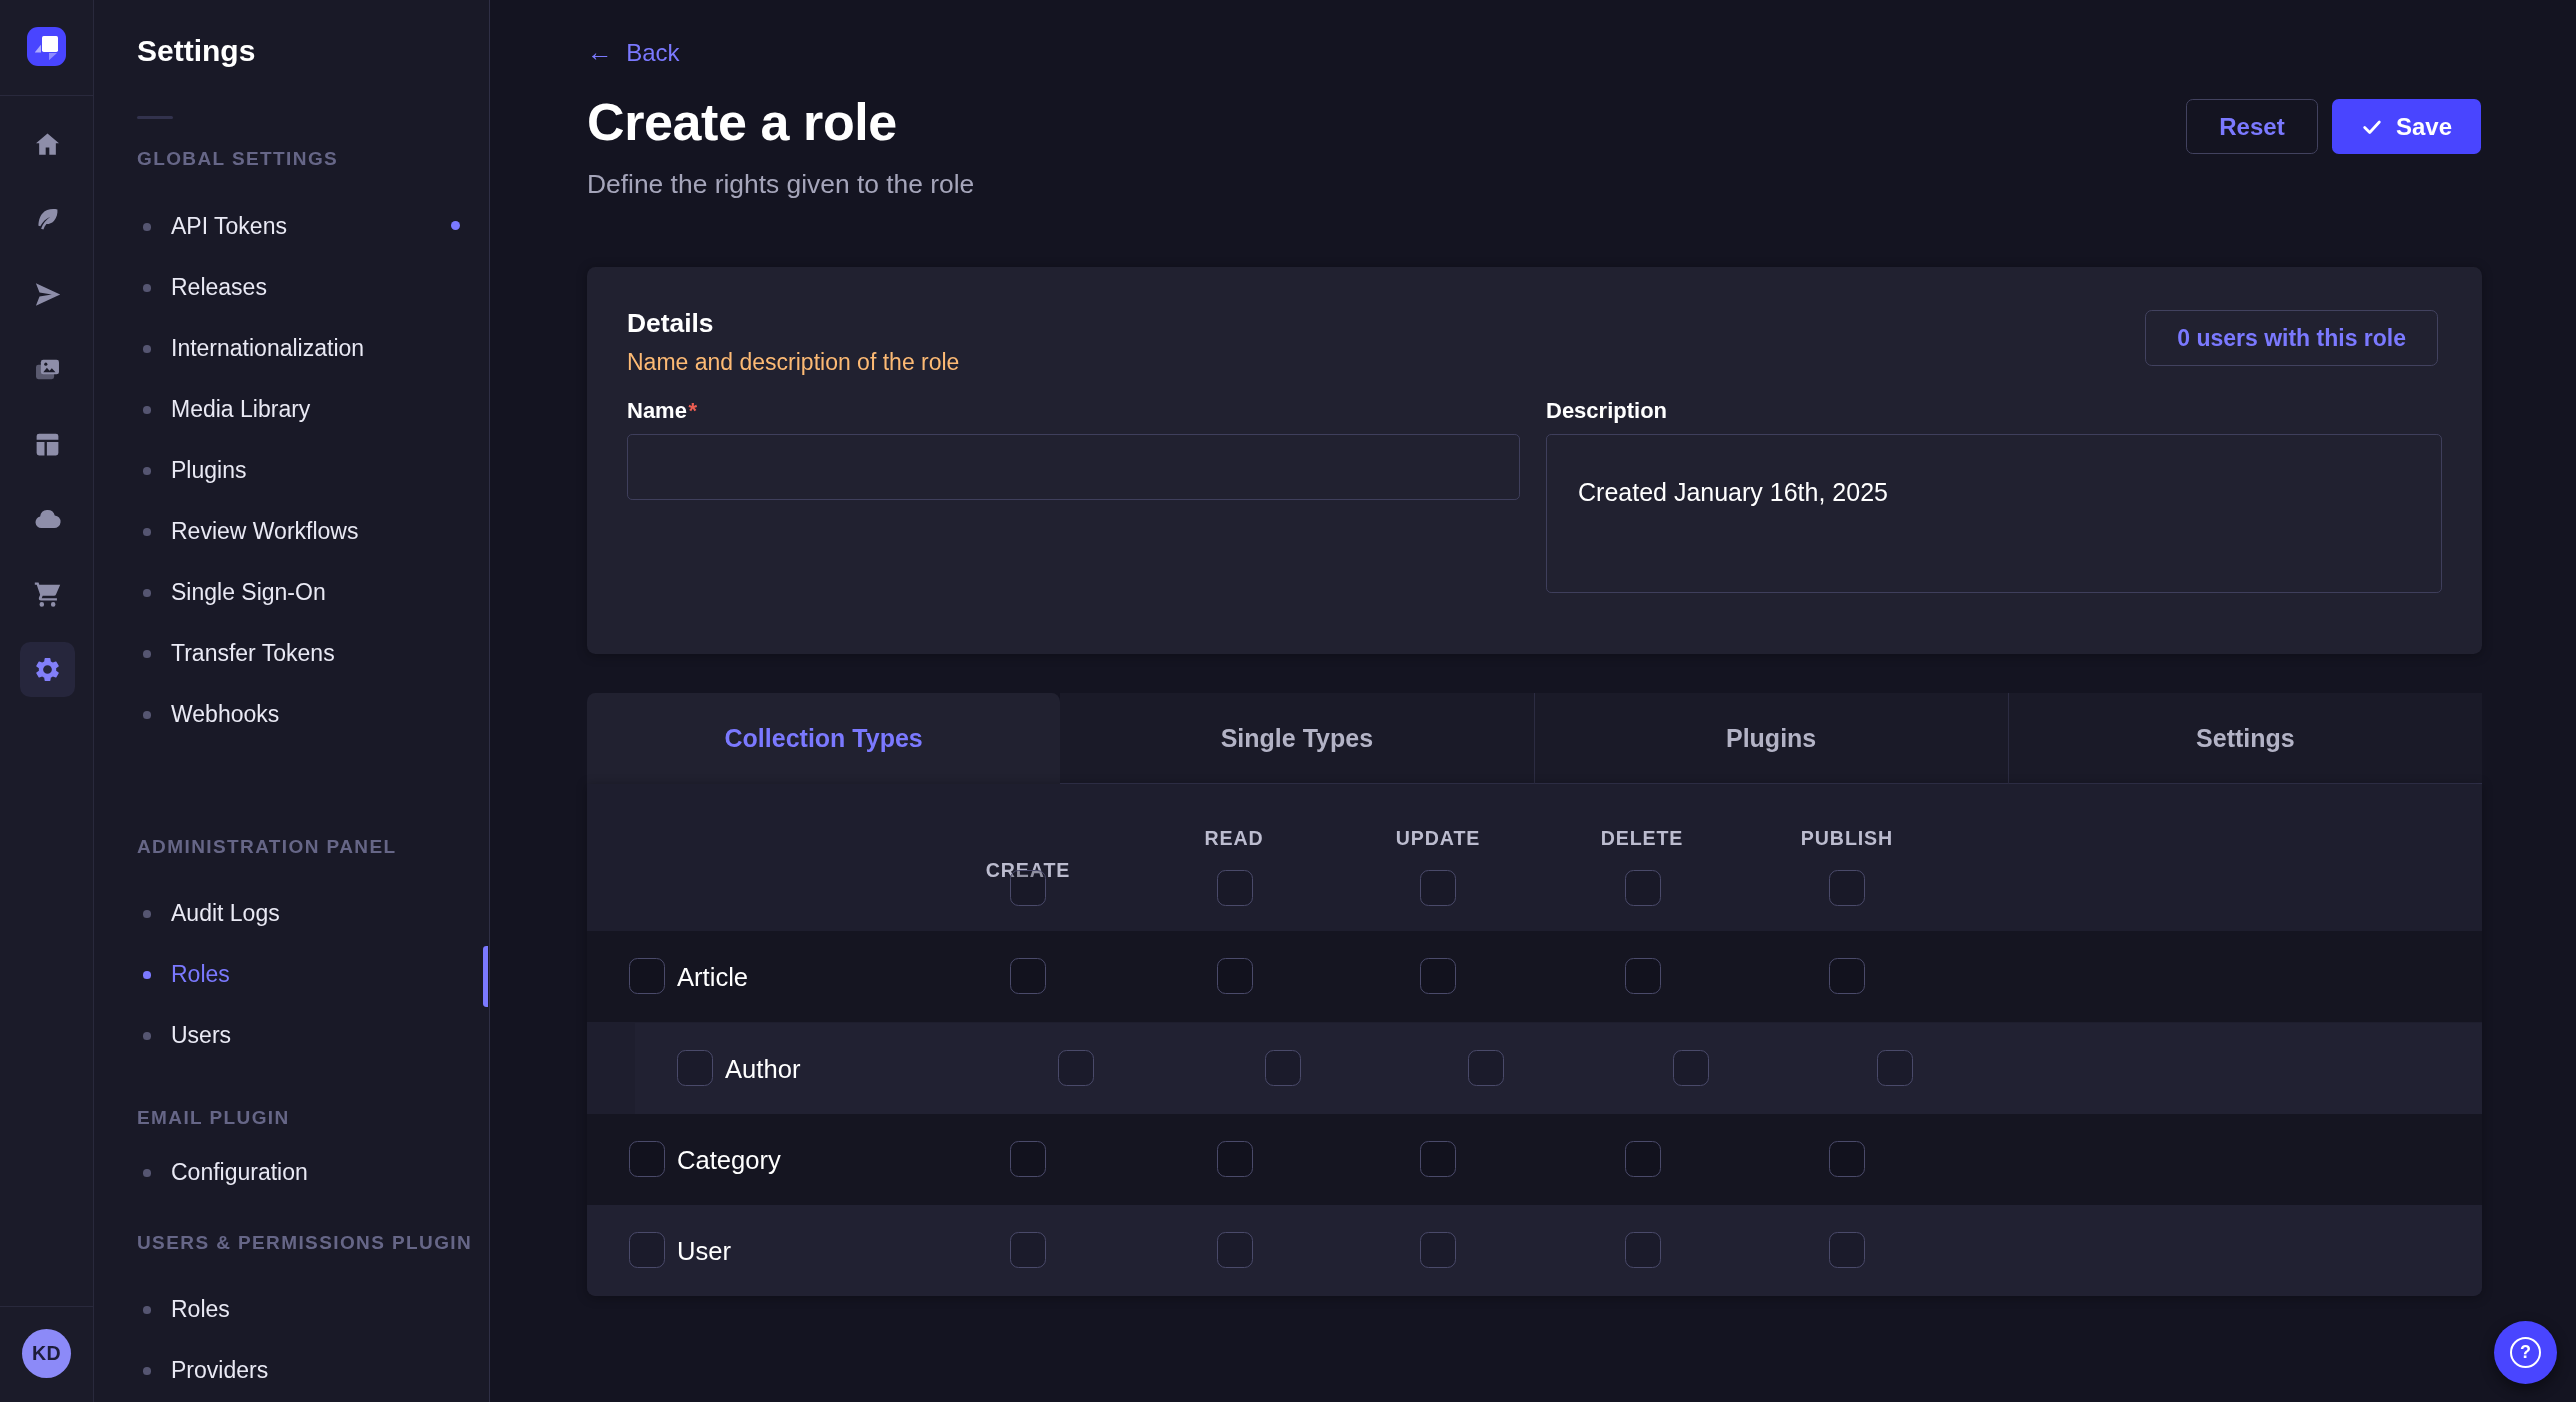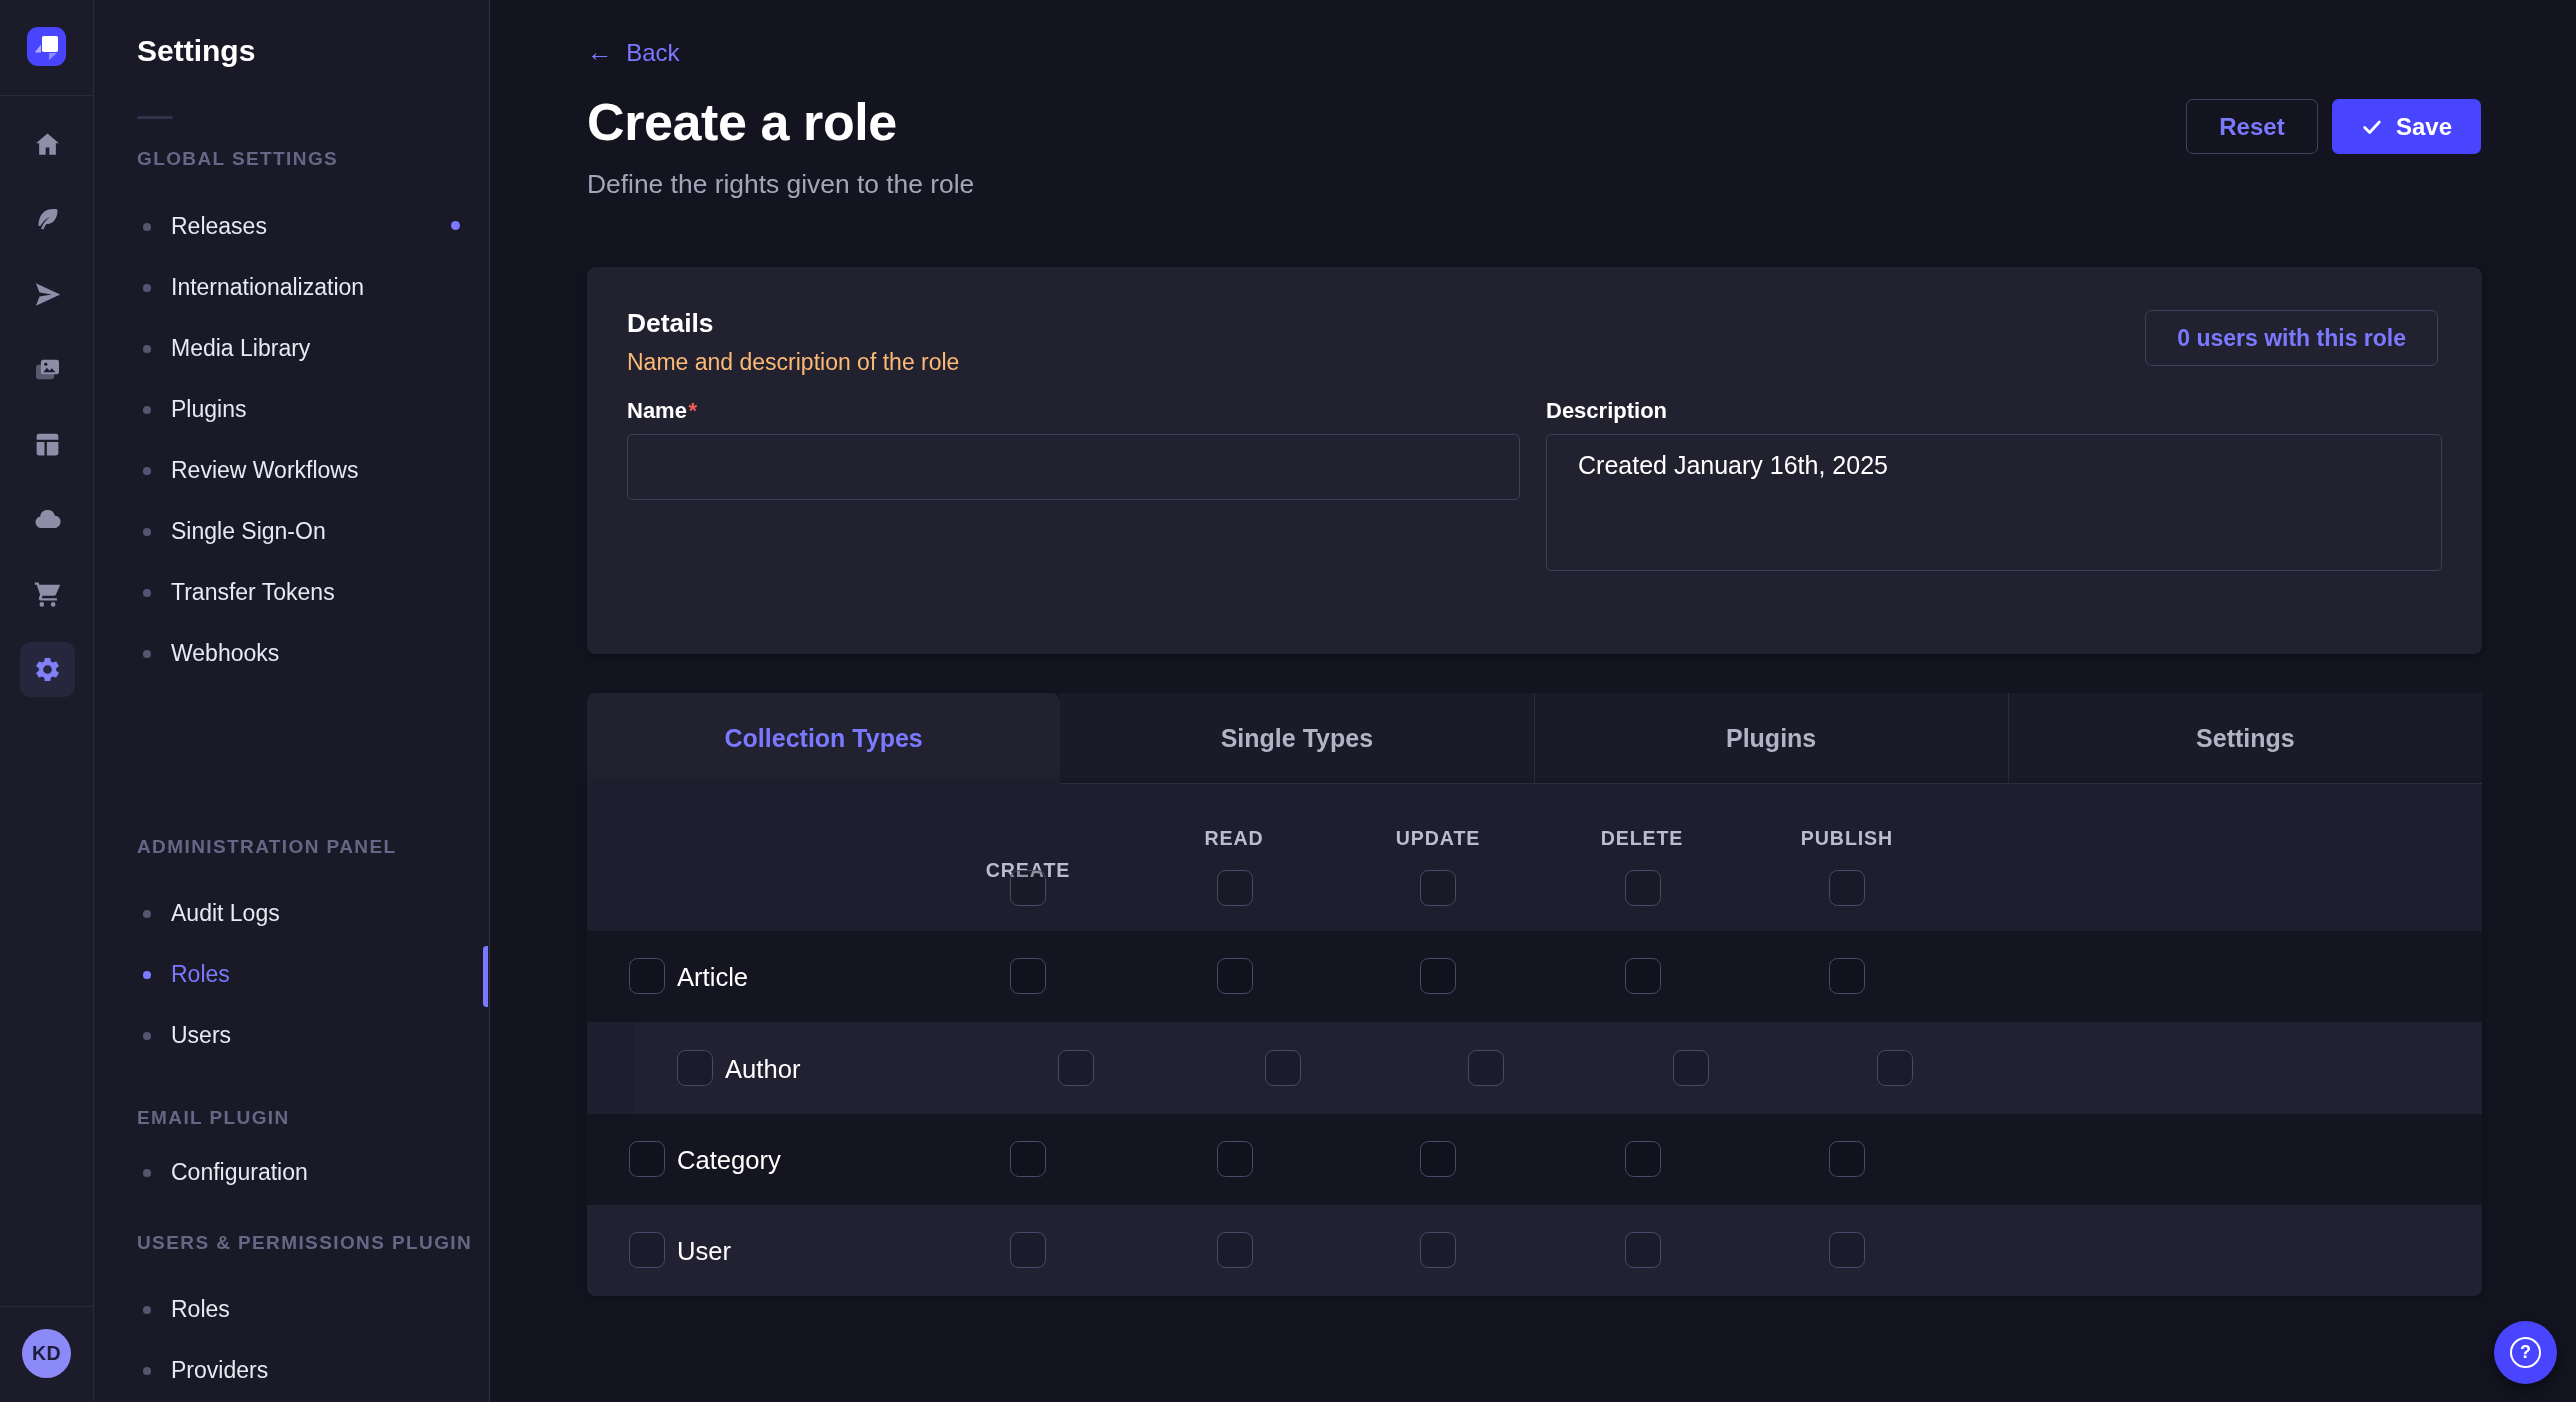--- a/index.html
+++ b/index.html
@@ -59,23 +59,23 @@
   .card{position:absolute;left:97px;top:267px;width:1895px;height:387px;background:#212130;border-radius:8.5px;box-shadow:0 1.7px 10.2px rgba(0,0,0,.3);}
   .card-title{position:absolute;left:40px;top:41px;font-size:26.4px;font-weight:700;color:#fff;}
   .card-sub{position:absolute;left:40px;top:82px;font-size:23px;color:#fdba74;}
   .users-btn{position:absolute;right:44px;top:43px;height:56px;padding:0 31px;border:1.7px solid #42425f;border-radius:6.8px;
     background:transparent;color:#7b79ff;font-size:23px;font-weight:700;display:flex;align-items:center;cursor:pointer;font-family:inherit;}
   .field-label{position:absolute;top:131px;font-size:22px;font-weight:600;color:#fff;}
   .lbl-name{left:40px;} .lbl-desc{left:959px;}
   .req{color:#ee5e52;margin-left:1.7px;}
   .input-name{position:absolute;left:40px;top:167px;width:893px;height:66px;box-sizing:border-box;
     border:1.7px solid #3f3f5c;border-radius:5.1px;background:transparent;color:#fff;font-size:25px;padding:0 22px;font-family:inherit;outline:none;}
-  .textarea-desc{position:absolute;left:959px;top:167px;width:896px;height:137px;box-sizing:border-box;resize:none;
+  .textarea-desc{position:absolute;left:959px;top:167px;width:896px;height:159px;box-sizing:border-box;resize:none;
     border:1.7px solid #3f3f5c;border-radius:5.1px;background:transparent;color:#fff;font-size:25px;line-height:1.35;
-    padding:14px 31px;font-family:inherit;outline:none;}
+    padding:41px 31px;font-family:inherit;outline:none;}
 
   
   .tabs{position:absolute;left:97px;top:693px;width:1895px;height:91px;display:flex;}
   .tab{flex:1;display:flex;align-items:center;justify-content:center;font-size:25px;font-weight:600;color:#b3b3c6;
     background:#1a1a28;border-bottom:1.7px solid #32324d;box-sizing:border-box;cursor:pointer;}
   .tab.active{background:#212130;border-bottom:none;border-radius:8.5px 8.5px 0 0;color:#7b79ff;}
   .tab.sep{border-left:1.7px solid #2c2c42;}
 
   
   .panel{position:absolute;left:97px;top:784px;width:1895px;height:512px;background:#1e1e2e;border-radius:0 0 8.5px 8.5px;overflow:hidden;box-shadow:0 1.7px 10.2px rgba(0,0,0,.3);}
@@ -155,20 +155,24 @@
   <div class="rail-divider-bottom"></div>
   <div class="avatar">KD</div>
 </div>
 
 <nav class="subnav">
   <div class="nav-title">Settings</div>
   <div class="nav-underline"></div>
 
   <div class="sec-label sec1">GLOBAL SETTINGS</div>
   <ul class="sec-list list1">
+    <li class="nav-item">
+        <span class="dot"></span>
+        <span>API Tokens</span>
+      </li>
     <li class="nav-item">
         <span class="dot"></span>
         <span>Releases</span>
       </li>
     <li class="nav-item">
         <span class="dot"></span>
         <span>Internationalization</span>
       </li>
     <li class="nav-item">
         <span class="dot"></span>

